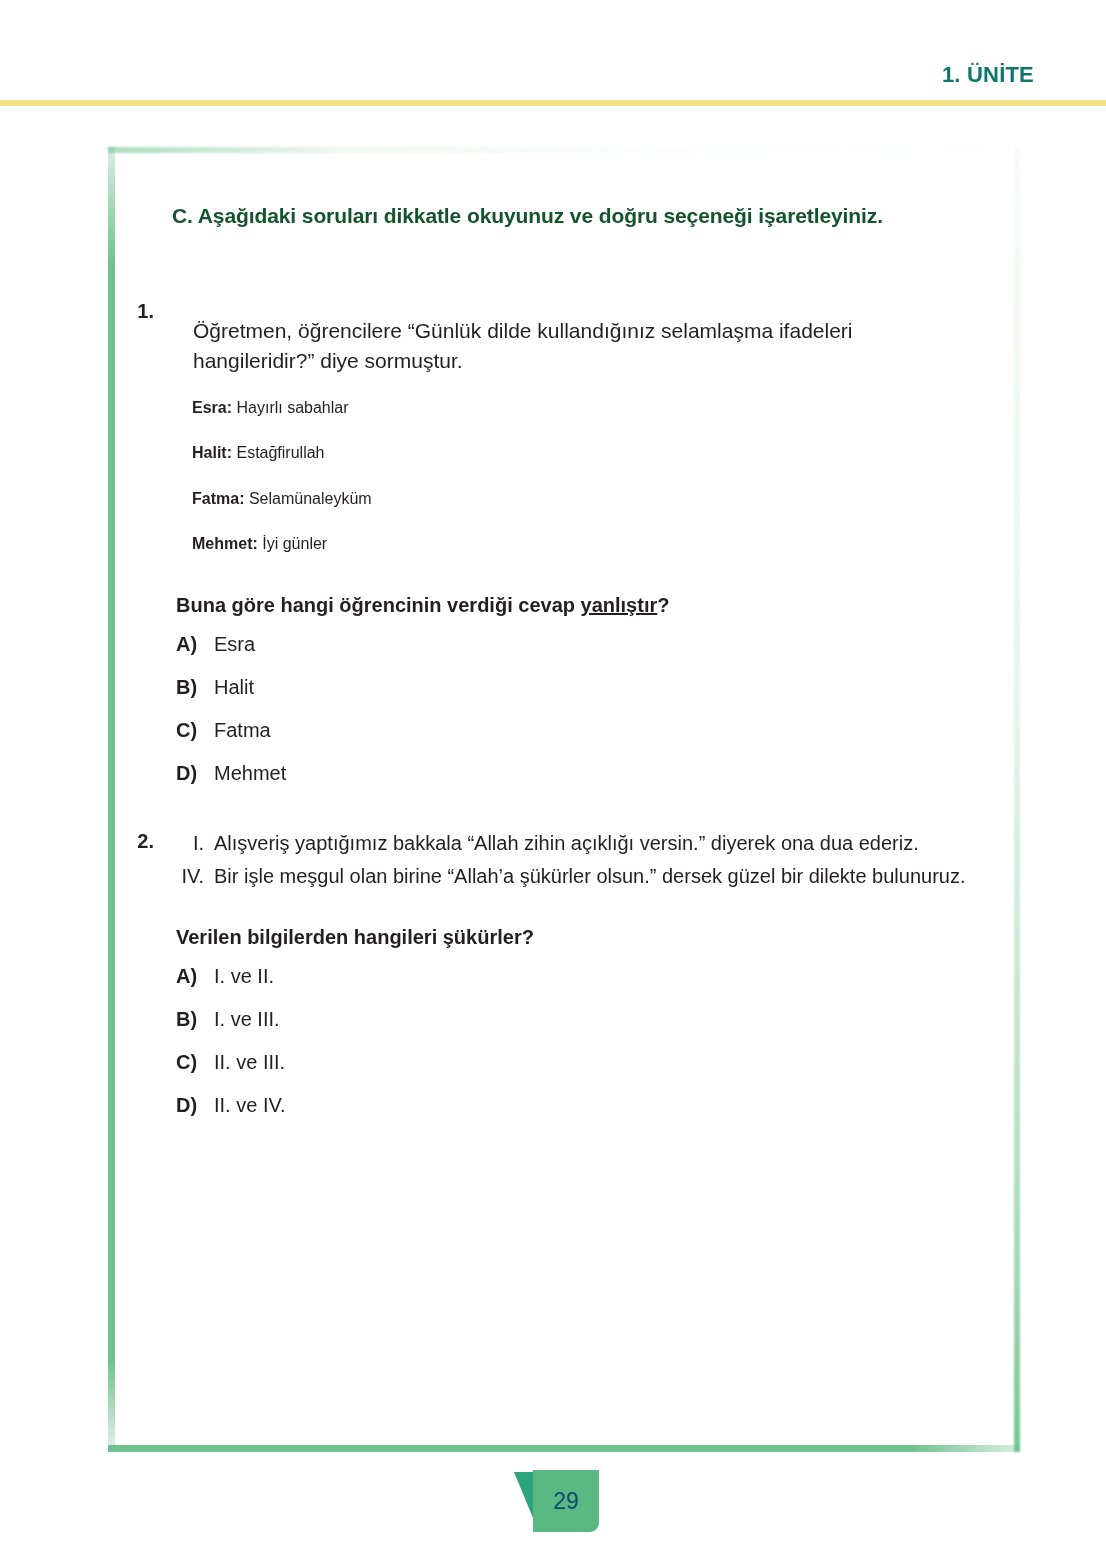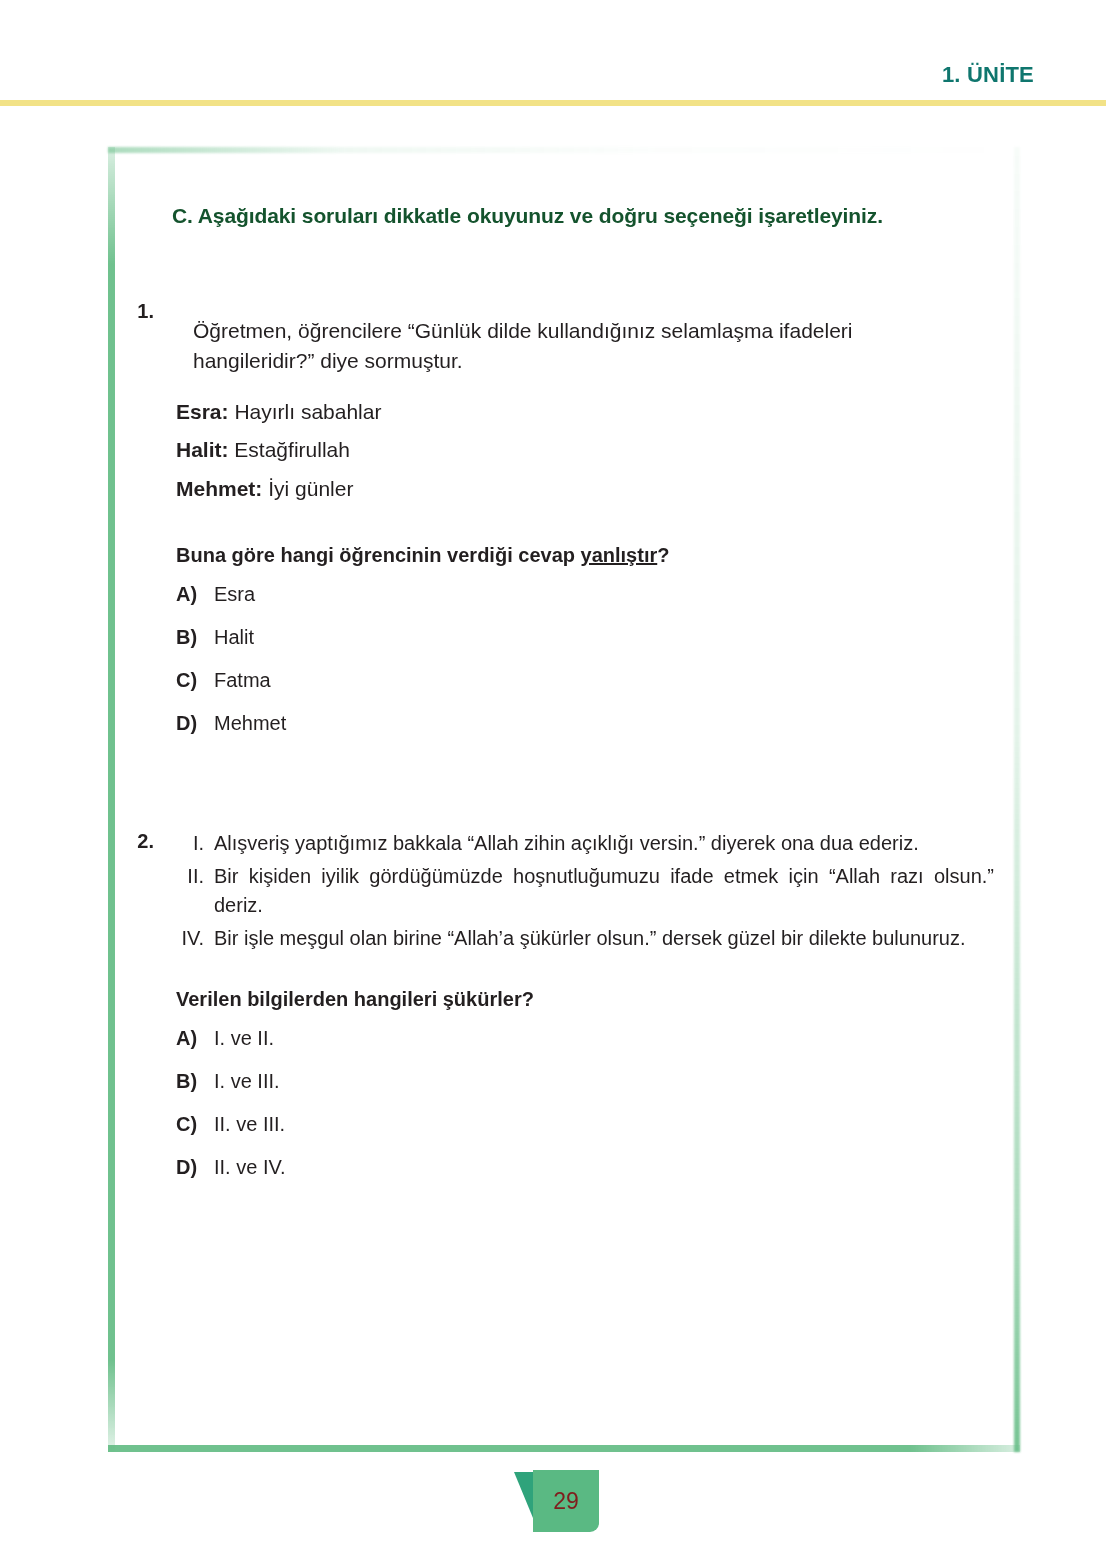--- a/index.html
+++ b/index.html
@@ -128,23 +128,23 @@
     padding-right: 26px;
   }
 
   .q-stem {
     font-size: 21px;
     line-height: 1.42;
     margin: 17px;
   }
 
   .speaker-line {
-    font-size: 21px;
+    font-size: 16px;
     line-height: 1.85;
-    margin: 0;
+    margin: 16px;
   }
   .speaker-name {
     font-weight: bold;
   }
 
   .q-prompt {
     font-size: 20px;
     font-weight: bold;
     margin-top: 32px;
     margin-bottom: 0;
@@ -221,21 +221,21 @@
   }
   .badge-num {
     position: absolute;
     left: 0; top: 0;
     width: 66px;
     height: 62px;
     display: flex;
     align-items: center;
     justify-content: center;
     font-size: 23px;
-    color: #7f1d1d;
+    color: #0c4a6e;
     padding-top: 1px;
     box-sizing: border-box;
   }
 </style>
 </head>
 <body>
 
 <div class="page-header">
   <div class="unit-label">1. ÜNİTE</div>
   <div class="header-rule"></div>
@@ -259,20 +259,24 @@
 
           <p class="speaker-line">
             <span class="speaker-name">Esra:</span>
             <span>Hayırlı sabahlar</span>
           </p>
           <p class="speaker-line">
             <span class="speaker-name">Halit:</span>
             <span>Estağfirullah</span>
           </p>
           <p class="speaker-line">
+            <span class="speaker-name">Fatma:</span>
+            <span>Selamünaleyküm</span>
+          </p>
+          <p class="speaker-line">
             <span class="speaker-name">Mehmet:</span>
             <span>İyi günler</span>
           </p>
 
           <p class="q-prompt">
             <span>Buna göre hangi öğrencinin verdiği cevap </span><span class="underline-word">yanlıştır</span><span>?</span>
           </p>
 
           <div class="options">
             <div class="option">
@@ -298,24 +302,20 @@
 
     <div class="question" id="q2">
       <div class="q-row">
         <div class="q-number">2.</div>
         <div class="q-body">
 
           <div class="roman-list">
             <div class="roman-item">
               <span class="roman-label">I.</span>
               <span class="roman-text justify">Alışveriş yaptığımız bakkala “Allah zihin açıklığı versin.” diyerek ona dua ederiz.</span>
-            </div>
-            <div class="roman-item">
-              <span class="roman-label">II.</span>
-              <span class="roman-text justify">Bir kişiden iyilik gördüğümüzde hoşnutluğumuzu ifade etmek için “Allah razı olsun.” deriz.</span>
             </div>
             <div class="roman-item">
               <span class="roman-label">IV.</span>
               <span class="roman-text justify">Bir işle meşgul olan birine “Allah’a şükürler olsun.” dersek güzel bir dilekte bulunuruz.</span>
             </div>
           </div>
 
           <p class="q-prompt">Verilen bilgilerden hangileri şükürler?</p>
 
           <div class="options">

